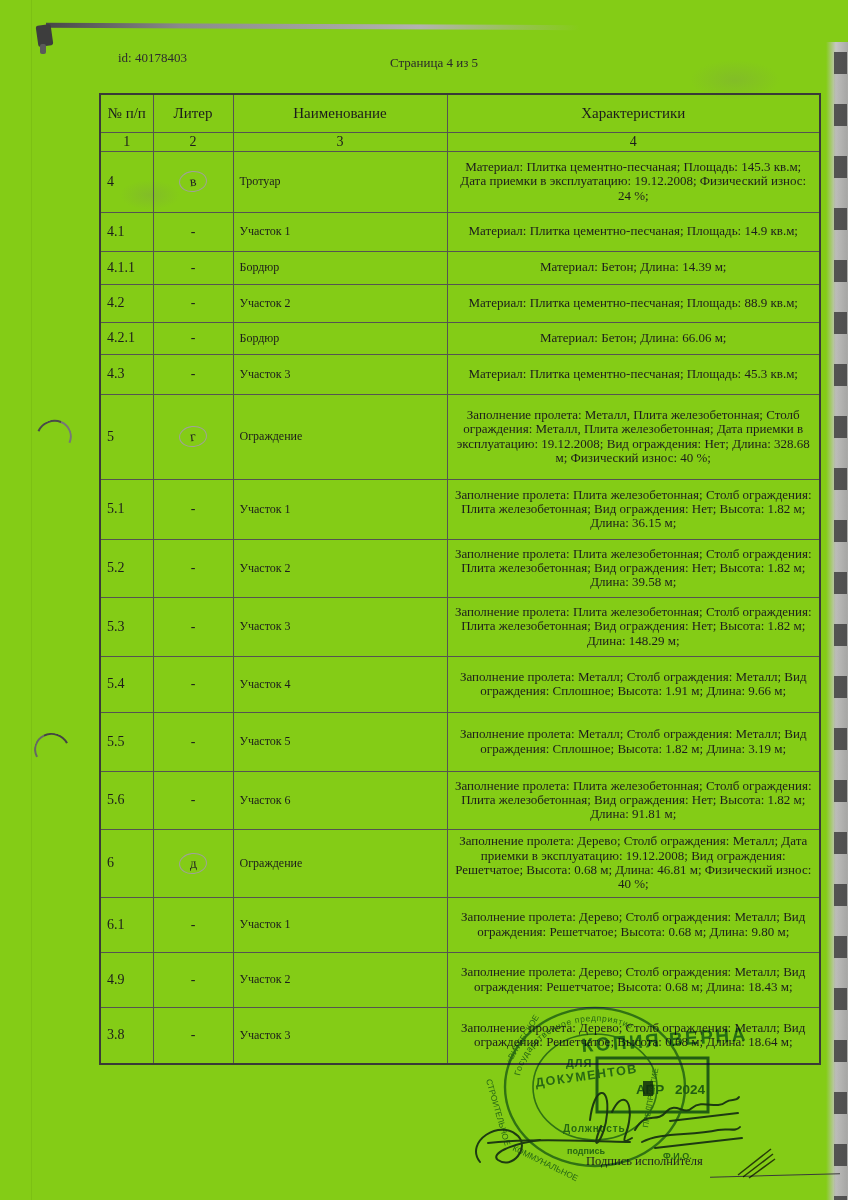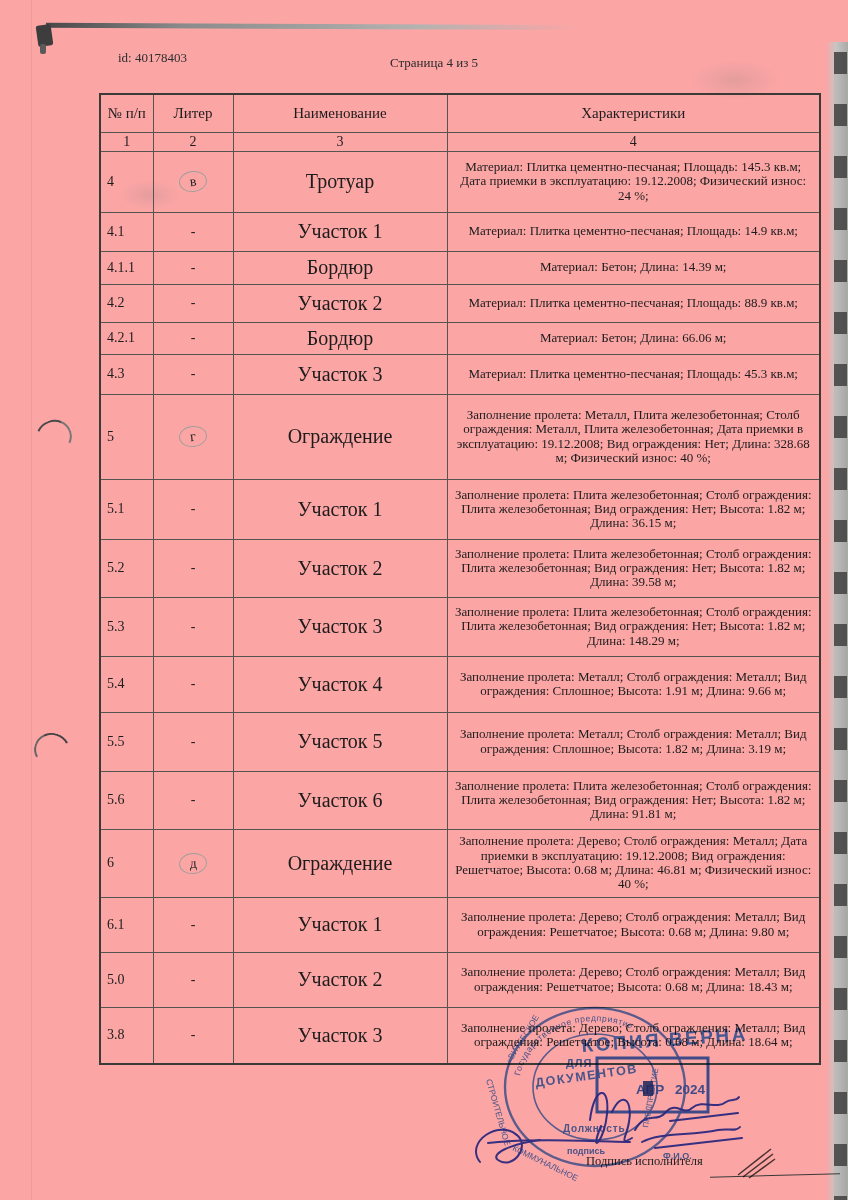--- a/index.html
+++ b/index.html
@@ -1,18 +1,18 @@
 <!DOCTYPE html>
 <html lang="ru"><head>
 <meta charset="utf-8">
 <style>
   html,body{margin:0;padding:0;}
   body{width:848px;height:1200px;background:#ffffff;overflow:hidden;
        font-family:"Liberation Serif","DejaVu Serif",serif;color:#1c1c1c;}
-  #page{position:relative;width:848px;height:1200px;background:#fca5a5;}
+  #page{position:relative;width:848px;height:1200px;background:#84cc16;}
 
   
   .edge-band{position:absolute;right:0;top:42px;bottom:0;width:22px;
     background:linear-gradient(90deg,rgba(190,190,188,0) 0%,#c6c6c4 45%,#a9a9a7 100%);}
   .edge-dashes{position:absolute;right:1px;top:10px;bottom:0;width:13px;
     background:repeating-linear-gradient(180deg,#3f3f3f 0 22px,rgba(150,150,148,.25) 22px 52px);
     opacity:.85;}
   .top-streak{position:absolute;left:46px;top:24px;width:534px;height:5px;
     background:linear-gradient(90deg,#474747,#8a8a8a 25%,#b3b3b1 70%,rgba(200,200,200,0));
     transform:rotate(.25deg);}
@@ -33,21 +33,21 @@
 
   
   table.main{position:absolute;left:99px;top:93px;width:720px;border-collapse:collapse;
     table-layout:fixed;background:transparent;}
   table.main td,table.main th{border:1.4px solid #555451;padding:1px 6px;vertical-align:middle;
     font-weight:normal;overflow:hidden;}
   table.main{border:2px solid #3a3a38;}
   th{font-size:15px;text-align:center;line-height:1.15;margin-top:28px;}
   .c-num{font-size:14px;text-align:left;padding-left:9px;}
   .c-lit{font-size:14px;text-align:center;}
-  .c-name{font-size:20px;text-align:center;}
+  .c-name{font-size:12px;text-align:left;}
   .c-chars{font-size:13px;text-align:center;line-height:1.1;padding:2px 5px;}
   .colnums td{font-size:14px;text-align:center;padding:0;}
   .circ{display:inline-block;min-width:14px;padding:1px 6px;border:1.2px solid #a0a09c;
     border-radius:50%;transform:rotate(-6deg);font-size:14px;line-height:17px;color:#222;}
 
   
   #stamp-svg{position:absolute;left:470px;top:990px;width:380px;height:210px;
     mix-blend-mode:multiply;z-index:5;}
   .executor-label{position:absolute;left:586px;top:1154px;font-size:12.5px;color:#222;z-index:4;}
   .executor-line{position:absolute;left:710px;top:1174px;width:130px;height:1px;
@@ -178,21 +178,21 @@
       <td class="c-name">Ограждение</td>
       <td class="c-chars">Заполнение пролета: Дерево; Столб ограждения: Металл; Дата приемки в эксплуатацию: 19.12.2008; Вид ограждения: Решетчатое; Высота: 0.68 м; Длина: 46.81 м; Физический износ: 40 %;</td>
     </tr>
     <tr style="height:55px">
       <td class="c-num">6.1</td>
       <td class="c-lit">-</td>
       <td class="c-name">Участок 1</td>
       <td class="c-chars">Заполнение пролета: Дерево; Столб ограждения: Металл; Вид ограждения: Решетчатое; Высота: 0.68 м; Длина: 9.80 м;</td>
     </tr>
     <tr style="height:55px">
-      <td class="c-num">5.0</td>
+      <td class="c-num">4.9</td>
       <td class="c-lit">-</td>
       <td class="c-name">Участок 2</td>
       <td class="c-chars">Заполнение пролета: Дерево; Столб ограждения: Металл; Вид ограждения: Решетчатое; Высота: 0.68 м; Длина: 18.43 м;</td>
     </tr>
     <tr style="height:57px">
       <td class="c-num">3.8</td>
       <td class="c-lit">-</td>
       <td class="c-name">Участок 3</td>
       <td class="c-chars">Заполнение пролета: Дерево; Столб ограждения: Металл; Вид ограждения: Решетчатое; Высота: 0.68 м; Длина: 18.64 м;</td>
     </tr>

